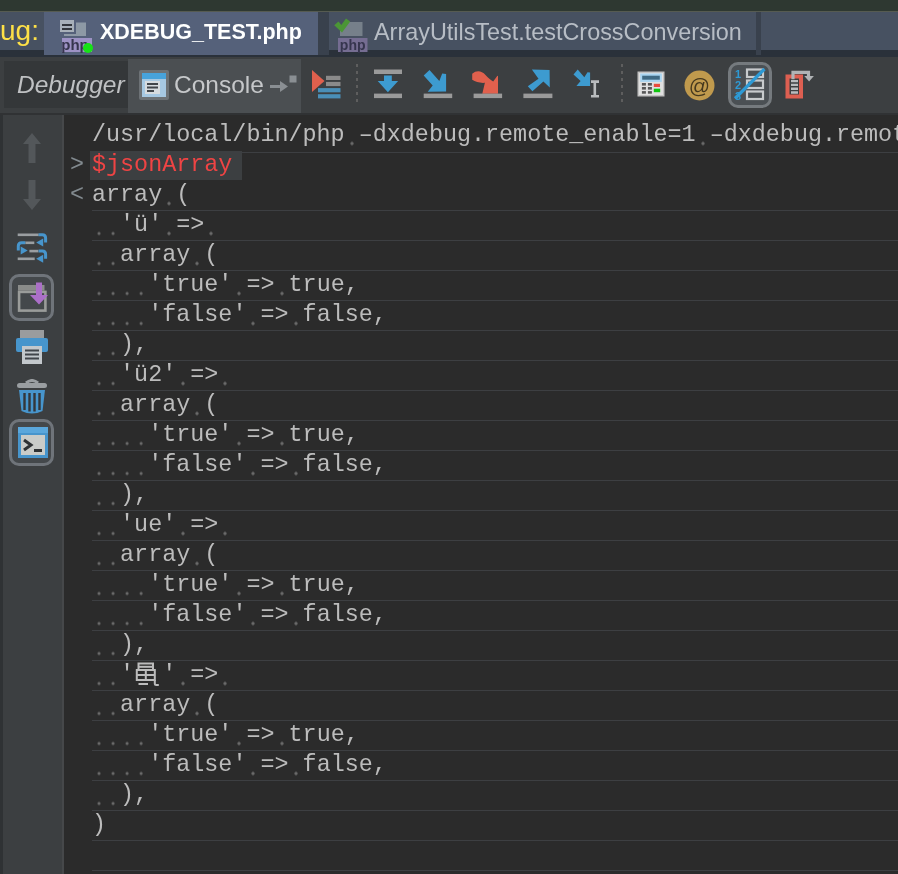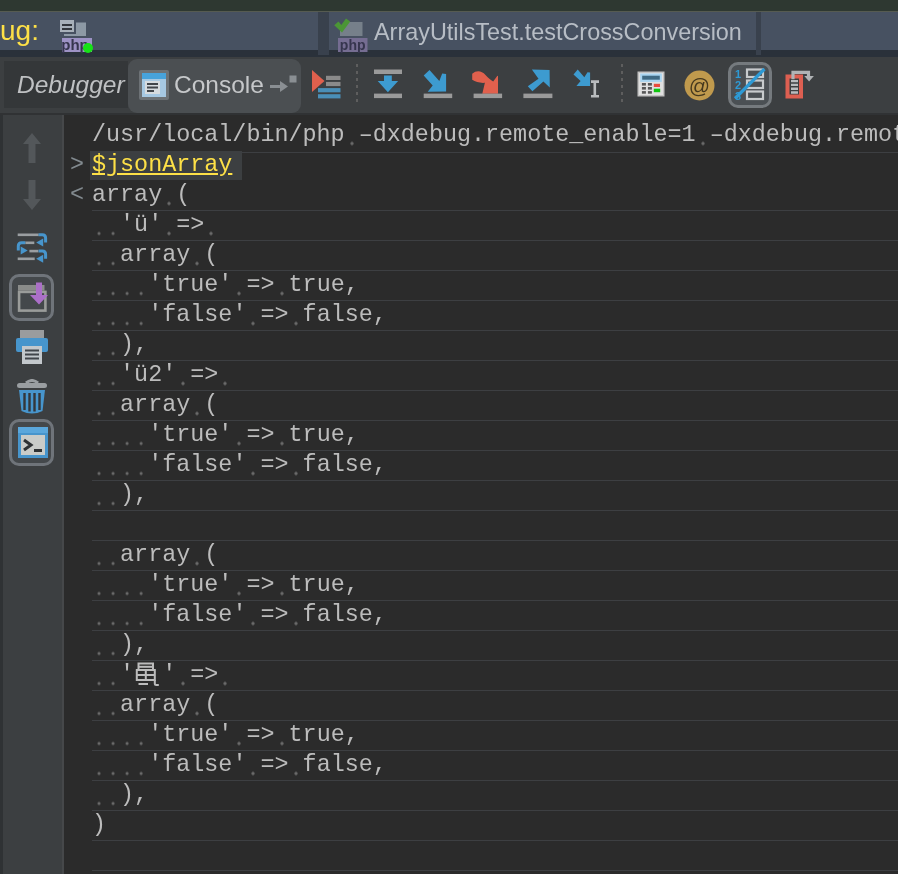--- a/index.html
+++ b/index.html
@@ -14,33 +14,33 @@
 #tabgap{position:absolute;left:318px;top:12px;width:11px;height:43px;background:#39414d;}
 #tab2sep{position:absolute;left:756px;top:12px;width:5px;height:43px;background:#39414d;}
 #tab1{position:absolute;left:44px;top:12px;width:274px;height:43px;background:#55617a;}
 #tab1 .lbl{position:absolute;left:56px;top:8px;color:#feffff;font-size:21.5px;font-weight:bold;}
 #tab2lbl{position:absolute;left:374px;top:18.5px;color:#b7bdc5;font-size:23.4px;}
 
 #toolbar{position:absolute;left:0;top:57px;width:898px;height:56px;background:#3c3f41;}
 #toolbar-bottom{position:absolute;left:0;top:113px;width:898px;height:2px;background:#303234;}
 #dbgtab{position:absolute;left:4px;top:4px;width:124px;height:47px;background:#343739;}
 #dbgtab .lbl{position:absolute;left:13px;top:9.5px;color:#bfc1c3;font-size:24.5px;font-style:italic;}
-#contab{position:absolute;left:128px;top:2px;width:173px;height:54px;background:#4b4f52;border-radius:9px;}
+#contab{position:absolute;left:128px;top:2px;width:173px;height:54px;background:#4b4f52;}
 #contab .lbl{position:absolute;left:46px;top:11.5px;color:#c6c8ca;font-size:24.5px;}
 
 #leftbar{position:absolute;left:0;top:115px;width:63px;height:759px;background:#3c3f41;border-left:3px solid #2f3234;box-sizing:border-box;}
 #leftbar-edge{position:absolute;left:62px;top:115px;width:2px;height:759px;background:#46484a;}
 .selbox{position:absolute;left:9px;width:45px;height:47px;border:3px solid #6f747a;border-radius:10px;background:#44484b;box-sizing:border-box;}
 
 #console{position:absolute;left:64px;top:115px;width:834px;height:759px;background:#2b2b2b;}
 .ln{position:absolute;left:28px;height:30px;line-height:30px;font-family:"Liberation Mono",monospace;font-size:23.4px;color:#bcbcbc;white-space:pre;}
 .mark{position:absolute;left:6px;height:30px;line-height:30px;font-family:"Liberation Mono",monospace;font-size:23.4px;color:#828a8f;}
 .ws{color:transparent;background-image:radial-gradient(circle, #6a6a6a 1.4px, transparent 1.8px);background-size:14.046px 30px;background-position:0 6.5px;background-repeat:repeat;}
 #jsonbox{position:absolute;left:26px;top:36px;width:152px;height:29px;background:#3c3f41;}
-.jsona{color:#fde047;text-decoration:underline;}
+.jsona{color:#ef4444;}
 #rules{position:absolute;left:28px;top:66px;width:806px;height:690px;background:repeating-linear-gradient(to bottom, transparent 0px, transparent 29px, #3d3f42 29px, #3d3f42 30px);}
 #rule1{position:absolute;left:28px;top:37px;width:806px;height:1px;background:#3d3f42;}
 #kanji{display:inline-block;width:28px;height:30px;vertical-align:top;position:relative;}
 </style>
 </head>
 <body>
 <div id="root">
   <div id="topstrip"></div>
   <div id="topline"></div>
   <div id="tabrow"></div>
@@ -49,20 +49,23 @@
   <div id="tabgap"></div>
   <div id="tab2sep"></div>
   <div id="tab2lbl">ArrayUtilsTest.testCrossConversion</div>
 
   <svg class="abs" style="left:333px;top:17px" width="36" height="36" viewBox="0 0 36 36">
     <path d="M7 19 L7 10 L14 5 L29.5 5 L29.5 19 Z" fill="#76808a"></path>
     <path d="M1.2 8.2 L5.5 4.5 L8.3 8 L13 1.5 L17.2 4.6 L9 15.5 Z" fill="#4b9636"></path>
     <rect x="5" y="21" width="29.5" height="14" fill="#756d92"></rect>
     <text x="19.7" y="33" font-size="14" font-weight="bold" fill="#36354e" text-anchor="middle" font-family="Liberation Sans,sans-serif">php</text>
   </svg>
+  <div id="tab1">
+      <span class="lbl">XDEBUG_TEST.php</span>
+    </div>
 
   <svg class="abs" style="left:58px;top:18px" width="38" height="36" viewBox="0 0 38 36">
     <rect x="2" y="2" width="14" height="12" fill="#a7b0b9"></rect>
     <rect x="4" y="6" width="10" height="2" fill="#32363c"></rect>
     <rect x="4" y="10" width="10" height="2" fill="#32363c"></rect>
     <rect x="18" y="4.5" width="10" height="13.5" fill="#8d99a5"></rect>
     <rect x="6" y="16" width="13" height="2" fill="#8d99a5"></rect>
     <rect x="4" y="20" width="30" height="14" fill="#9d92c5"></rect>
     <text x="17" y="32" font-size="15" font-weight="bold" fill="#36354e" text-anchor="middle" font-family="Liberation Sans,sans-serif">php</text>
     <circle cx="30" cy="30" r="5" fill="#17e217"></circle>
@@ -248,20 +251,21 @@
     <div class="ln" style="top:95px"><span class="ws">··</span>'ü'<span class="ws">·</span>=&gt;<span class="ws">·</span></div>
     <div class="ln" style="top:125px"><span class="ws">··</span>array<span class="ws">·</span>(</div>
     <div class="ln" style="top:155px"><span class="ws">····</span>'true'<span class="ws">·</span>=&gt;<span class="ws">·</span>true,</div>
     <div class="ln" style="top:185px"><span class="ws">····</span>'false'<span class="ws">·</span>=&gt;<span class="ws">·</span>false,</div>
     <div class="ln" style="top:215px"><span class="ws">··</span>),</div>
     <div class="ln" style="top:245px"><span class="ws">··</span>'ü2'<span class="ws">·</span>=&gt;<span class="ws">·</span></div>
     <div class="ln" style="top:275px"><span class="ws">··</span>array<span class="ws">·</span>(</div>
     <div class="ln" style="top:305px"><span class="ws">····</span>'true'<span class="ws">·</span>=&gt;<span class="ws">·</span>true,</div>
     <div class="ln" style="top:335px"><span class="ws">····</span>'false'<span class="ws">·</span>=&gt;<span class="ws">·</span>false,</div>
     <div class="ln" style="top:365px"><span class="ws">··</span>),</div>
+    <div class="ln" style="top:395px"><span class="ws">··</span>'ue'<span class="ws">·</span>=&gt;<span class="ws">·</span></div>
     <div class="ln" style="top:425px"><span class="ws">··</span>array<span class="ws">·</span>(</div>
     <div class="ln" style="top:455px"><span class="ws">····</span>'true'<span class="ws">·</span>=&gt;<span class="ws">·</span>true,</div>
     <div class="ln" style="top:485px"><span class="ws">····</span>'false'<span class="ws">·</span>=&gt;<span class="ws">·</span>false,</div>
     <div class="ln" style="top:515px"><span class="ws">··</span>),</div>
     <div class="ln" style="top:545px"><span class="ws">··</span>'<span id="kanji"><svg width="28" height="30" viewBox="0 0 28 30" style="position:absolute;left:0;top:0">
             <g stroke="#bcbcbc" stroke-width="2" fill="none">
               <rect x="4.5" y="3.5" width="14.5" height="6.5"></rect>
               <path d="M4.5 6.8 h14.5"></path>
               <rect x="2.8" y="10" width="18" height="10"></rect>
               <path d="M2.8 15 h18 M11.8 10 v10"></path>

